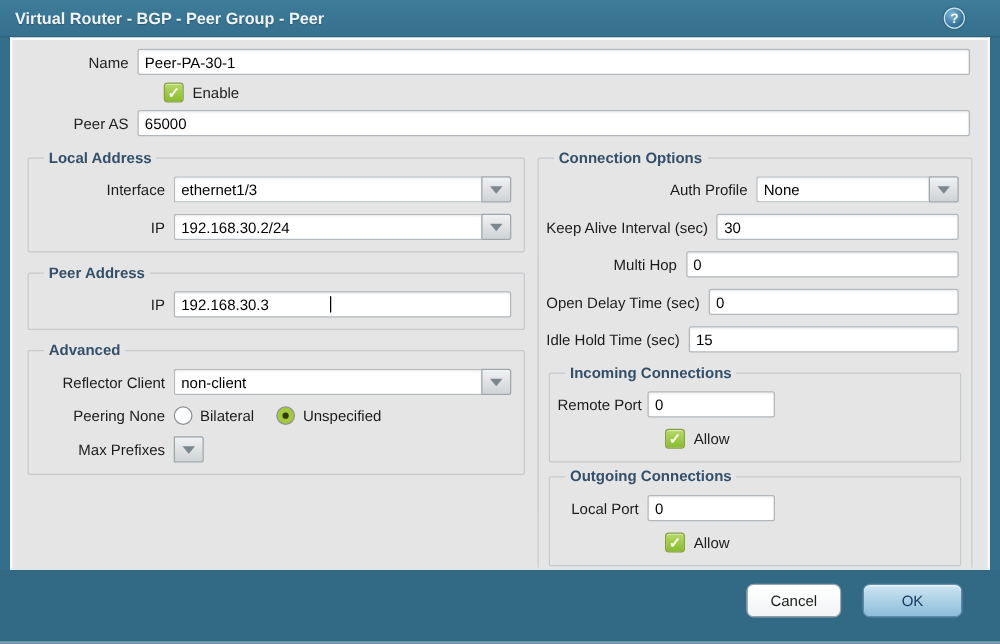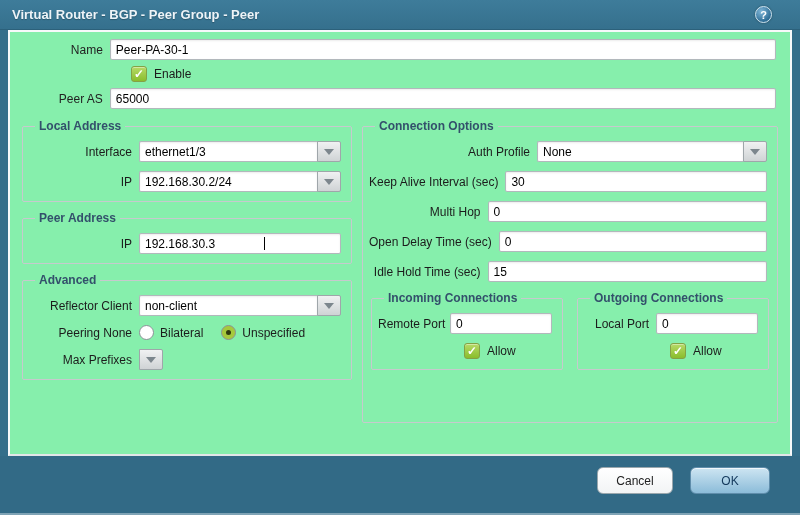--- a/index.html
+++ b/index.html
@@ -31,21 +31,21 @@
     border: 1px solid #cfe3ee;
     color: #fff; font-size: 11px; font-weight: bold;
     display: flex; align-items: center; justify-content: center;
     margin-right: 16px; cursor: pointer;
     box-shadow: 0 0 2px rgba(0,0,0,.4);
   }
   
   .panel {
     position: absolute;
     left: 8px; right: 8px; top: 30px; height: 426px;
-    background: #86efac;
+    background: #e5e5e5;
     border: 2px solid #f7f9fa;
     border-bottom-color: #e2e6e8;
     padding-top: 7px;
     overflow: hidden;
   }
   .row { display: flex; align-items: center; margin: 0 14px 6px 0; }
   .row .lbl { width: 114px; text-align: right; padding-right: 7px; white-space: nowrap; color: #222; }
   .field, .textfield {
     height: 21px; background: #fff;
     border: 1px solid #b2b8bc; border-radius: 2px;
@@ -105,21 +105,21 @@
     color: #33506B; font-weight: bold; font-size: 12px;
     padding: 0 4px; margin-left: 6px;
   }
   .cols { display: flex; align-items: flex-start; gap: 10px; padding: 4px 12px 0 12px; }
   .col-left  { width: 398px; display: flex; flex-direction: column; gap: 9px; }
   .col-right { flex: 1; }
   .fs-row { display: flex; align-items: center; margin: 0 4px 9px 0; }
   .fs-row:last-child { margin-bottom: 3px; }
   .fs-row .lbl { width: 110px; text-align: right; padding-right: 7px; white-space: nowrap; }
   .co .fs-row .lbl { width: 168px; }
-  .nested { display: flex; gap: 14px; margin: 2px 2px 0 2px; }
+  .nested { display: flex; gap: 4px; margin: 2px 2px 0 2px; flex-direction: column; }
   .nested fieldset { flex: 1; }
   .nested .fs-row .lbl { width: 72px; }
   .nested .fs-row .field { width: 102px; flex: none; }
   .allow-row { display: flex; align-items: center; margin: 2px 0 4px 86px; }
   fieldset.co { padding-bottom: 52px; }
   
   .footer {
     position: absolute; left: 0; right: 0; bottom: 0; height: 59px;
     background: #326A86;
     border-bottom: 2px solid #7fa3b5;

